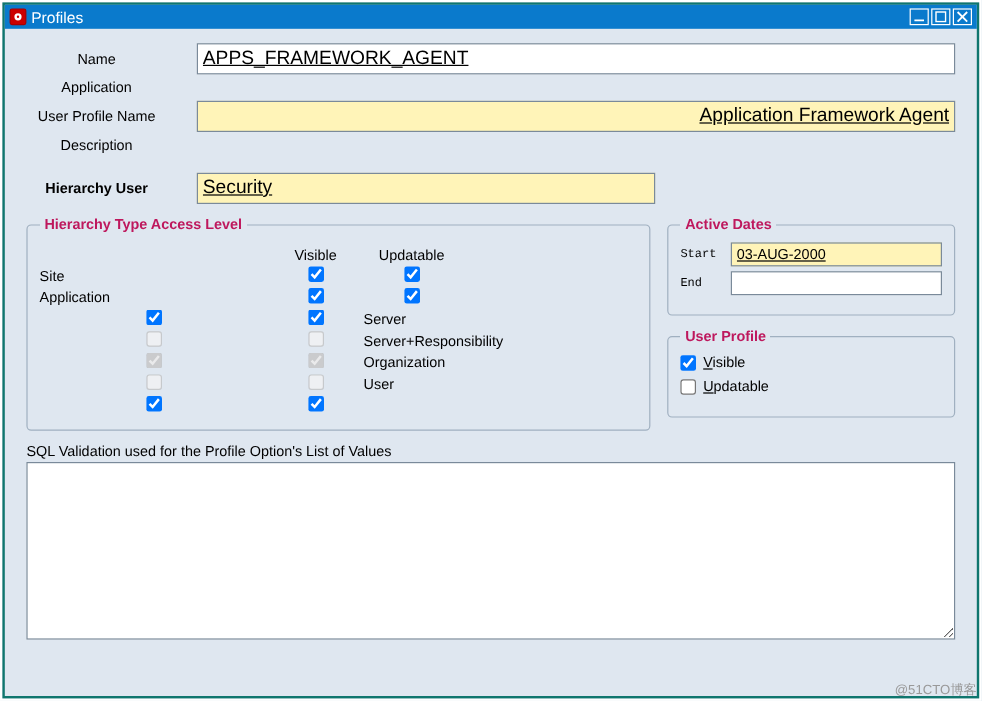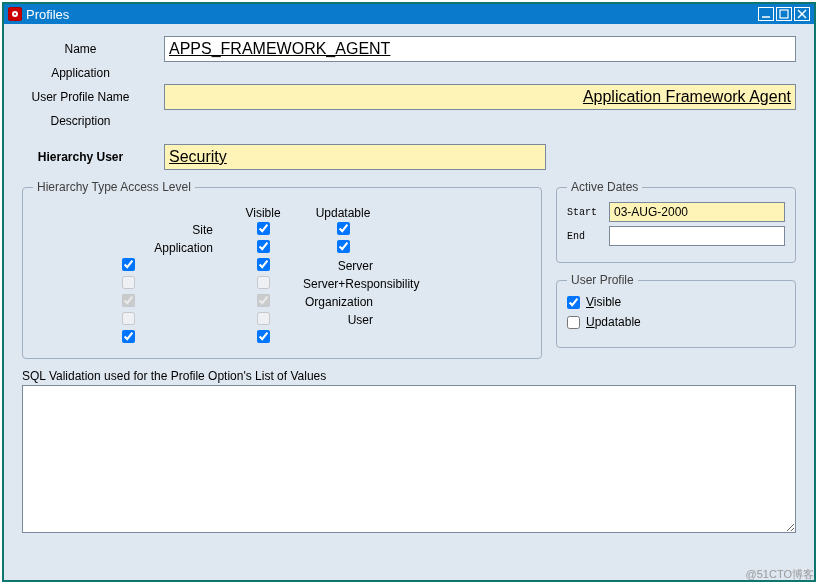--- a/index.html
+++ b/index.html
@@ -14,32 +14,32 @@
     .content { padding: 12px 18px; }
     .form-row { display: flex; align-items: center; margin-bottom: 4px; }
     .form-row label { width: 142px; text-align: center; padding-right: 25px; font-size: 12px; color: #000; }
     .form-row label.bold { font-weight: bold; }
     .form-row input[type=text] { flex: 1; height: 20px; border: 1px solid #7a8a9a; padding: 12px 4px; font-size: 16px; background: #fff; text-decoration: underline; }
     .form-row input.hl { background: #fff4b8; text-align: right; }
     .form-row.ht { margin-top: 16px; }
     .form-row.ht input { flex: none; width: 382px; background: #fff4b8; }
     .cols { display: flex; gap: 14px; margin-top: 10px; }
     fieldset { border: 1px solid #a0b0c0; border-radius: 4px; padding: 8px 10px 12px; font-size: 12px; }
-    fieldset legend { font-weight: normal; padding: 0 4px; color: #404040; margin-top: 46px; }
+    fieldset legend { font-weight: bold; padding: 0 4px; color: #be185d; margin-top: 46px; }
     .left-col { flex: 1; }
     .right-col { width: 240px; display: flex; flex-direction: column; gap: 10px; }
     .grid { display: grid; grid-template-columns: 190px 80px 80px; row-gap: 2px; align-items: center; margin-top: 4px; }
     .grid .hdr { font-size: 12px; text-align: center; }
-    .grid .lbl { text-align: right; padding-right: 10px; font-size: 12px; }
+    .grid .lbl { padding-right: 10px; font-size: 12px; }
     .grid .cb { text-align: center; }
     .grid input[type=checkbox] { width: 13px; height: 13px; }
     .dates-row { display: flex; align-items: center; margin-bottom: 4px; }
     .dates-row label { width: 42px; font-size: 10px; font-family: Liberation Mono, monospace; }
     .dates-row input { flex: 1; height: 20px; border: 1px solid #7a8a9a; padding: 1px 4px; font-size: 12px; }
-    .dates-row input.hl { background: #fff4b8; }
+    .dates-row input.hl { background: #fff4b8; text-decoration: underline; }
     .ua-row { display: flex; align-items: center; gap: 6px; font-size: 12px; margin-bottom: 6px; }
     .ua-row input { width: 13px; height: 13px; }
     .ua-row .ul { text-decoration: underline; }
     .sql-label { font-size: 12px; margin: 10px 0 2px; }
     .sql-area { width: 100%; height: 148px; border: 1px solid #7a8a9a; background: #fff; }
     .watermark { position: absolute; right: 4px; bottom: 2px; font-size: 11px; color: #999; }
   </style>
 </head>
 <body>
 

